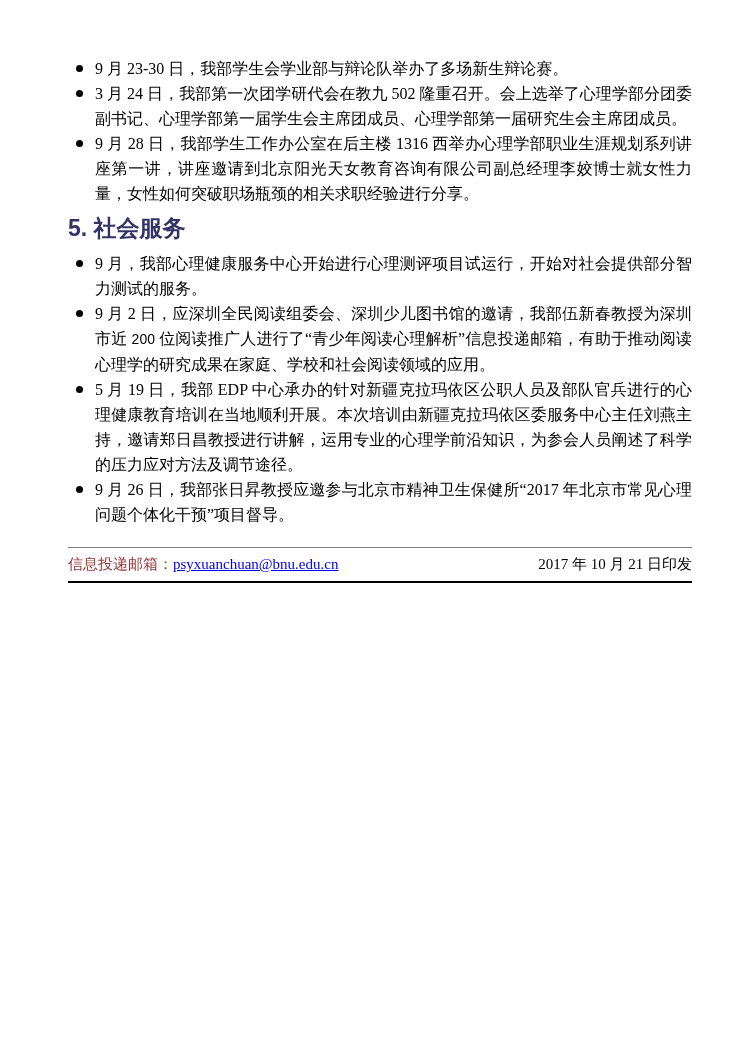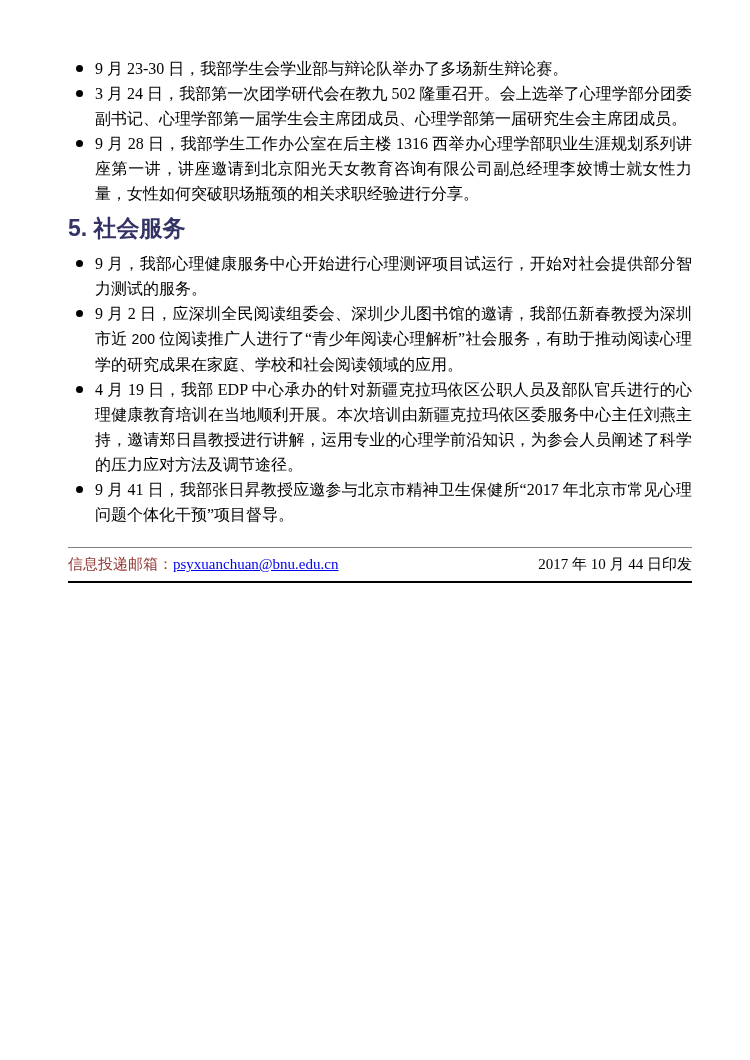--- a/index.html
+++ b/index.html
@@ -102,36 +102,36 @@
 
   <h2 class="section-heading">5. 社会服务</h2>
 
   <ul class="bullet-list">
     <li>
       <span class="bullet"></span>
       <span>9 月，我部心理健康服务中心开始进行心理测评项目试运行，开始对社会提供部分智力测试的服务。</span>
     </li>
     <li>
       <span class="bullet"></span>
-      <span>9 月 2 日，应深圳全民阅读组委会、深圳少儿图书馆的邀请，我部伍新春教授为深圳市近 </span><span class="num-sans">200</span><span> 位阅读推广人进行了“青少年阅读心理解析”社会服务，有助于推动阅读心理学的研究成果在家庭、学校和社会阅读领域的应用。</span>
+      <span>9 月 2 日，应深圳全民阅读组委会、深圳少儿图书馆的邀请，我部伍新春教授为深圳市近 </span><span class="num-sans">200</span><span> 位阅读推广人进行了“青少年阅读心理解析”信息投递邮箱，有助于推动阅读心理学的研究成果在家庭、学校和社会阅读领域的应用。</span>
     </li>
     <li>
       <span class="bullet"></span>
-      <span>4 月 19 日，我部 EDP 中心承办的针对新疆克拉玛依区公职人员及部队官兵进行的心理健康教育培训在当地顺利开展。本次培训由新疆克拉玛依区委服务中心主任刘燕主持，邀请郑日昌教授进行讲解，运用专业的心理学前沿知识，为参会人员阐述了科学的压力应对方法及调节途径。</span>
+      <span>5 月 19 日，我部 EDP 中心承办的针对新疆克拉玛依区公职人员及部队官兵进行的心理健康教育培训在当地顺利开展。本次培训由新疆克拉玛依区委服务中心主任刘燕主持，邀请郑日昌教授进行讲解，运用专业的心理学前沿知识，为参会人员阐述了科学的压力应对方法及调节途径。</span>
     </li>
     <li>
       <span class="bullet"></span>
-      <span>9 月 41 日，我部张日昇教授应邀参与北京市精神卫生保健所“2017 年北京市常见心理问题个体化干预”项目督导。</span>
+      <span>9 月 26 日，我部张日昇教授应邀参与北京市精神卫生保健所“2017 年北京市常见心理问题个体化干预”项目督导。</span>
     </li>
   </ul>
 
   <div class="footer">
     <div class="footer-divider-thin"></div>
     <div class="footer-row">
       <div>
         <span class="footer-label">信息投递邮箱：</span><a class="footer-email" href="#">psyxuanchuan@bnu.edu.cn</a>
       </div>
-      <div class="footer-date">2017 年 10 月 44 日印发</div>
+      <div class="footer-date">2017 年 10 月 21 日印发</div>
     </div>
     <div class="footer-divider-thick"></div>
   </div>
 
 </div>
 
 </body></html>

